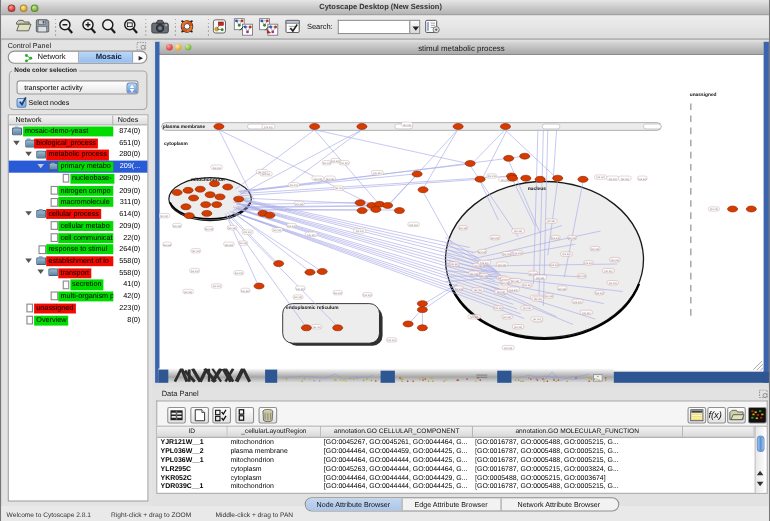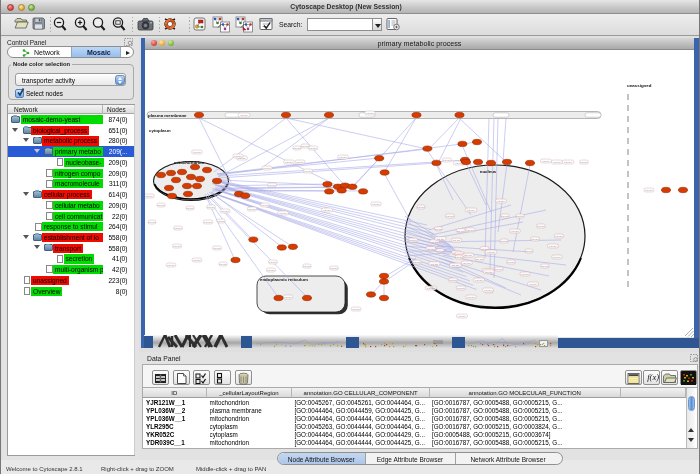--- a/index.html
+++ b/index.html
@@ -275,21 +275,21 @@
       <div class="cnt" style="top:171.3px;">223(0)</div>
     <div class="file" style="left:15.5px;top:182.3px;"></div>
       <div class="hl" style="left:23.0px;top:182.0px;background:#00dc00;">Overview</div>
       <div class="cnt" style="top:182.0px;">8(0)</div>
   </div>
 </div>
 
 <div class="abs" id="netarea">
   <div class="abs" style="left:140px;top:38px;width:4.5px;height:310px;background:#3a64ad;"></div>
   <div class="abs" style="left:693px;top:38px;width:7px;height:310px;background:#3a64ad;"></div>
-  <div class="abs" id="nf-title">primary metabolic process</div>
+  <div class="abs" id="nf-title">stimul metabolic process</div>
   <div class="abs nlight" style="left:149.5px;background:radial-gradient(circle at 35% 30%,#f5a8a0,#dd4940 60%,#b33a32);"></div>
   <div class="abs nlight" style="left:158px;background:radial-gradient(circle at 35% 30%,#ffe9b0,#e9af38 60%,#c08c28);"></div>
   <div class="abs nlight" style="left:166.5px;background:radial-gradient(circle at 35% 30%,#cdeba0,#83b944 60%,#619934);"></div>
   <div class="abs" id="canvas"></div>
   <svg class="abs" id="graph" style="left:144px;top:50px;" width="549" height="287" viewBox="144 50 549 287">
       <rect x="146" y="111.5" width="454" height="7" rx="3.5" fill="#ececec" stroke="#9a9a9a" stroke-width="0.7"></rect>
       <ellipse cx="190" cy="181" rx="37.5" ry="19.5" fill="#ededed" stroke="#1a1a1a" stroke-width="1.1"></ellipse>
       <path d="M153.5 184 A37.5 19.5 0 0 0 226.5 184" fill="none" stroke="#000" stroke-width="1.6"></path>
       <ellipse cx="494" cy="236" rx="90" ry="71" fill="#ededed" stroke="#1a1a1a" stroke-width="1.2"></ellipse>
       <path d="M408 258 A90 71 0 0 0 580 258" fill="none" stroke="#000" stroke-width="2"></path>
@@ -788,21 +788,21 @@
     <div class="dbtn" style="left:482px;">
       <svg width="15" height="13" viewBox="0 0 15 13">
           <rect x="2" y="1.5" width="11" height="10" fill="#fff" stroke="#444" stroke-width="0.8"></rect>
           <rect x="2.6" y="2.2" width="9.8" height="2" fill="#444"></rect>
           <rect x="2.6" y="4.8" width="9.8" height="1.6" fill="#f3e27a"></rect>
           <rect x="2.6" y="7" width="9.8" height="1.6" fill="#f3e27a"></rect>
           <rect x="2.6" y="9.2" width="9.8" height="1.6" fill="#f3e27a"></rect>
         </svg>
     </div>
     <div class="dbtn" style="left:500px;">
-      <div style="font-size:8.5px;font-style:italic;font-family:Liberation Serif, serif;text-align:right;line-height:13px;color:#111;">f(x)</div>
+      <div style="font-size:8.5px;font-style:italic;font-family:Liberation Sans, sans-serif;text-align:left;line-height:13px;color:#111;">f(x)</div>
     </div>
     <div class="dbtn" style="left:518px;">
       <svg width="15" height="13" viewBox="0 0 15 13">
           <path d="M1.5 4 l2-2 h4 l1 1.5 h5 v7 h-12 z" fill="#cfd0a8" stroke="#555" stroke-width="0.8"></path>
           <path d="M2.5 10.5 l2-4.5 h10 l-2 4.5 z" fill="#e0e1bd" stroke="#555" stroke-width="0.8"></path>
         </svg>
     </div>
     <div class="dbtn" style="left:537px;background:#111;">
       <svg width="15" height="13" viewBox="0 0 15 13">
           <rect width="15" height="13" fill="#111"></rect>

